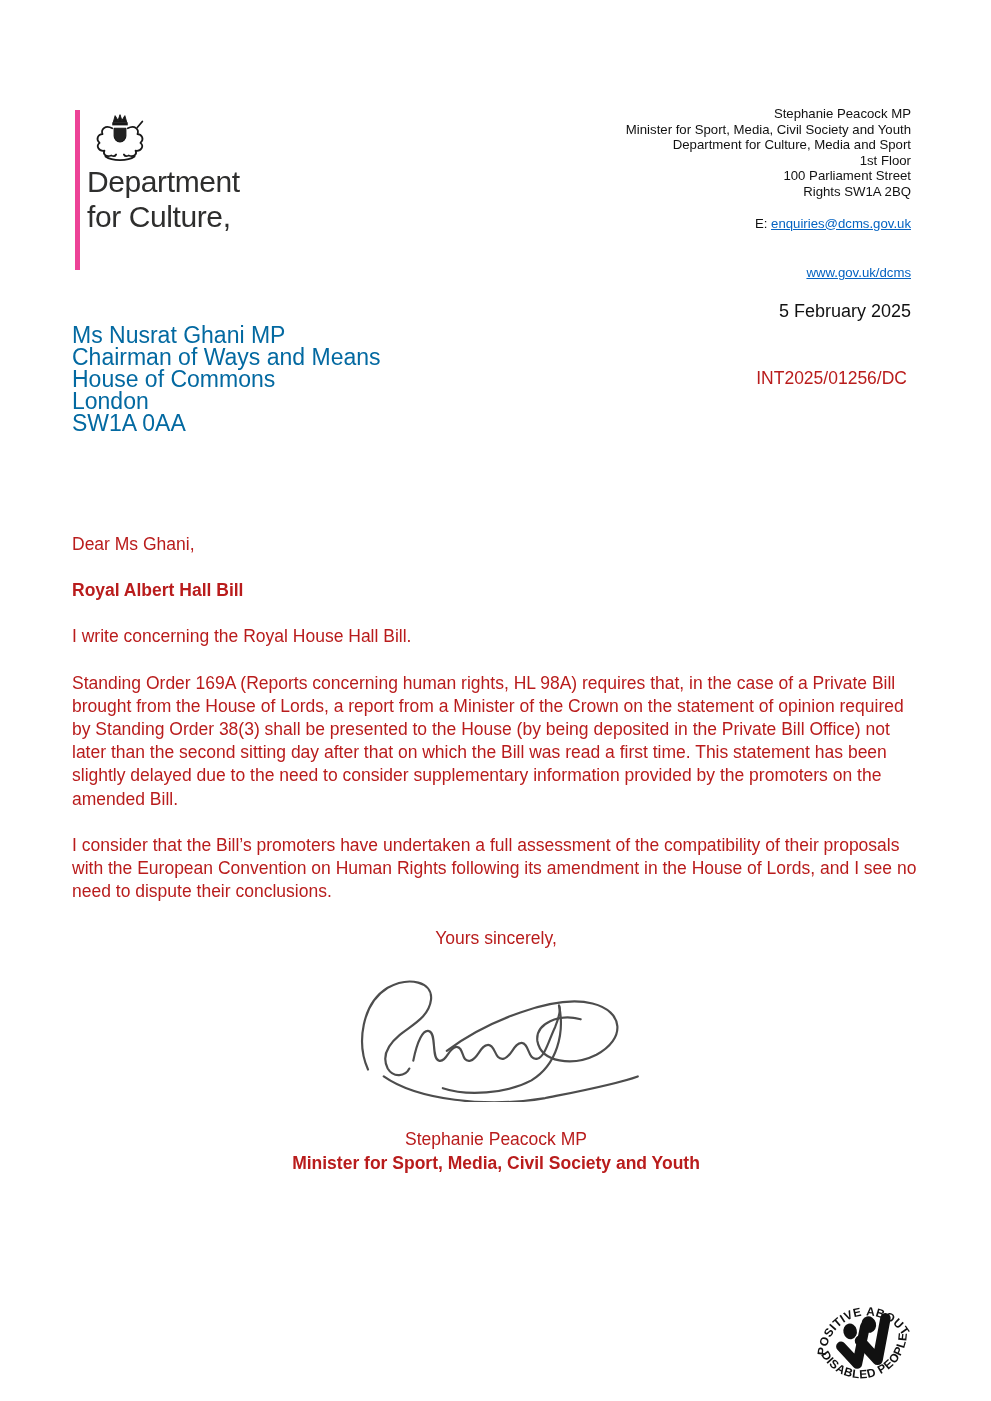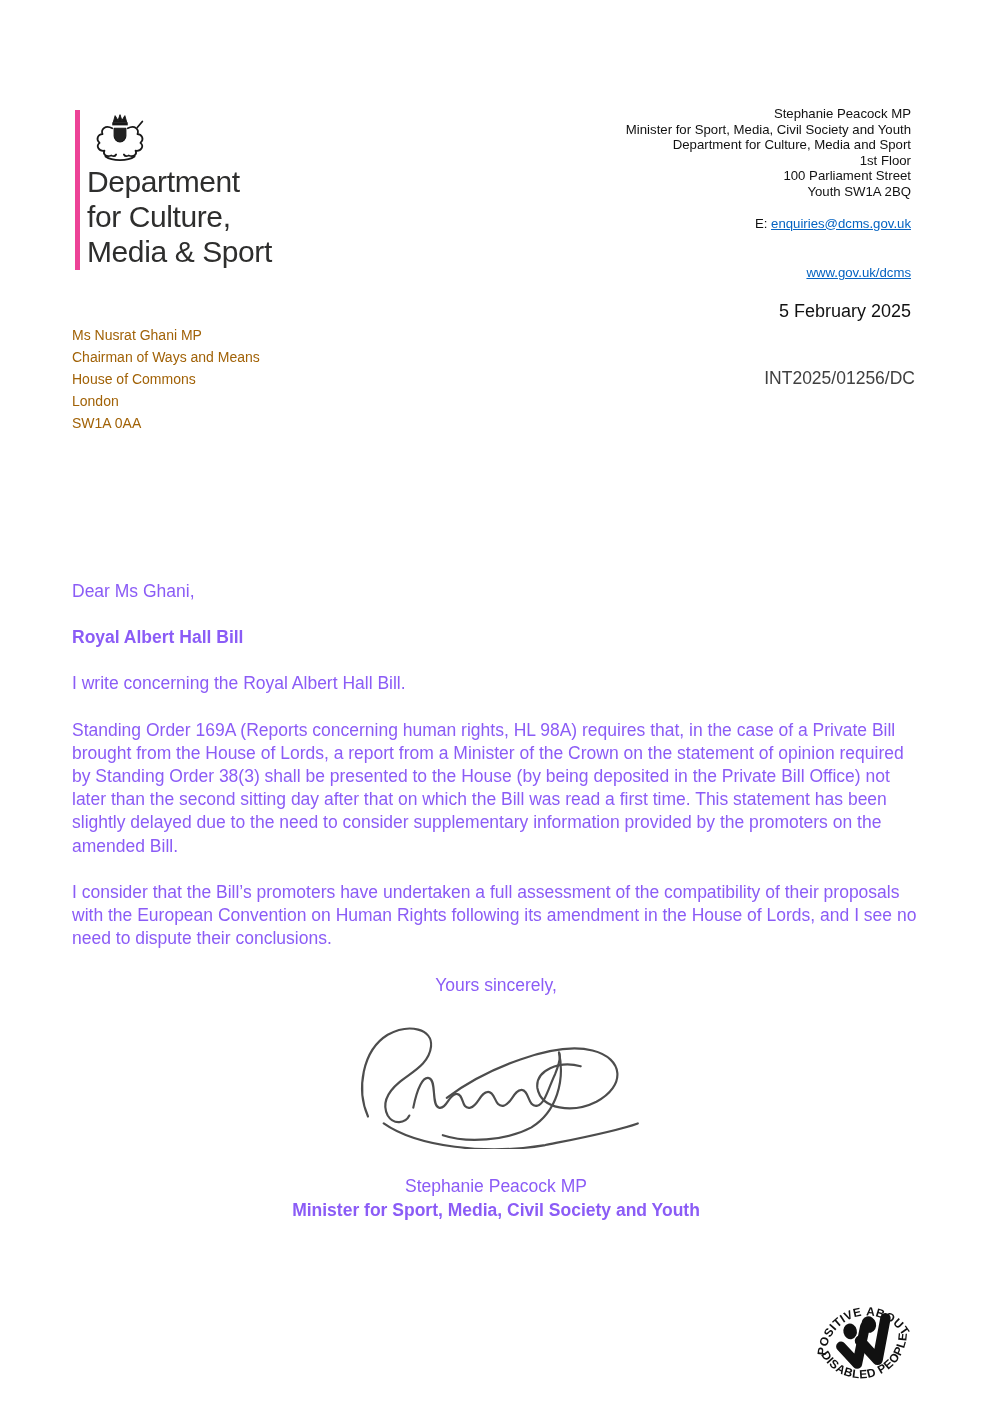--- a/index.html
+++ b/index.html
@@ -49,42 +49,42 @@
   a.doc-link { color: #0563C1; text-decoration: underline; }
 
   .date-line {
     position: absolute;
     top: 301px; right: 80px;
     font-size: 18px;
     color: #111;
   }
   .reference-line {
     position: absolute;
-    top: 368px; right: 76px;
+    top: 368px; right: 84px;
     font-size: 17.5px;
-    color: #404040;
+    color: #b91c1c;
   }
 
   
   .recipient-block {
     position: absolute;
     left: 72px; top: 324px;
-    font-size: 14px;
+    font-size: 23px;
     line-height: 22px;
-    color: #a16207;
+    color: #0369a1;
   }
 
   
   .letter-body {
     position: absolute;
-    left: 72px; top: 580px;
+    left: 72px; top: 533px;
     width: 848px;
     font-size: 17.5px;
     line-height: 23.2px;
-    color: #8b5cf6;
+    color: #b91c1c;
   }
   .letter-body p { margin-bottom: 23px; }
   .subject { font-weight: bold; margin-bottom: 23px; }
   .closing { text-align: center; margin-bottom: 0; margin-top: 24px; }
   .signature-wrap { text-align: center; }
   .signature-wrap svg { display: block; margin: 8px auto 0 auto; }
   .sig-name { text-align: center; margin-top: 26px; }
   .sig-title { text-align: center; font-weight: bold; margin-top: 1px; }
 
   
@@ -114,30 +114,29 @@
       <path d="M43 16 C50 12 55 17 53 22 C58 22 60 28 56 31 C60 34 57 40 51 39 C53 43 49 46 44 44 C42 45 40 45 39 43"></path>
       <path d="M53 15 L58 9"></path>
 
       <path d="M20 45 C27 50 43 50 50 45"></path>
     </svg>
   </div>
 
   <div class="wordmark">
     <div>Department</div>
     <div>for Culture,</div>
-    <div>Media &amp; Sport</div>
   </div>
 
   <div class="sender-block">
     <div>Stephanie Peacock MP</div>
     <div>Minister for Sport, Media, Civil Society and Youth</div>
     <div>Department for Culture, Media and Sport</div>
     <div>1st Floor</div>
     <div>100 Parliament Street</div>
-    <div>Youth SW1A 2BQ</div>
+    <div>Rights SW1A 2BQ</div>
     <div class="sender-contact">
       <span>E: </span><a href="#" class="doc-link">enquiries@dcms.gov.uk</a>
     </div>
     <div class="sender-web">
       <a href="#" class="doc-link">www.gov.uk/dcms</a>
     </div>
   </div>
 
   <div class="date-line">5 February 2025</div>
   <div class="reference-line">INT2025/01256/DC</div>
@@ -146,21 +145,21 @@
     <div>Ms Nusrat Ghani MP</div>
     <div>Chairman of Ways and Means</div>
     <div>House of Commons</div>
     <div>London</div>
     <div>SW1A 0AA</div>
   </div>
 
   <div class="letter-body">
     <p>Dear Ms Ghani,</p>
     <p class="subject">Royal Albert Hall Bill</p>
-    <p>I write concerning the Royal Albert Hall Bill.</p>
+    <p>I write concerning the Royal House Hall Bill.</p>
     <p>Standing Order 169A (Reports concerning human rights, HL 98A) requires that, in the case of a Private Bill brought from the House of Lords, a report from a Minister of the Crown on the statement of opinion required by Standing Order 38(3) shall be presented to the House (by being deposited in the Private Bill Office) not later than the second sitting day after that on which the Bill was read a first time. This statement has been slightly delayed due to the need to consider supplementary information provided by the promoters on the amended Bill.</p>
     <p>I consider that the Bill’s promoters have undertaken a full assessment of the compatibility of their proposals with the European Convention on Human Rights following its amendment in the House of Lords, and I see no need to dispute their conclusions.</p>
     <p class="closing">Yours sincerely,</p>
 
     <div class="signature-wrap">
       <svg width="300" height="128" viewBox="0 0 300 130" fill="none" stroke="#4d4d4d" stroke-width="2.2" stroke-linecap="round">
         <path d="M 20 97 C 8 70 14 30 40 14 C 62 2 86 8 84 26 C 82 44 64 52 52 62 C 40 72 34 84 40 96 C 46 106 58 104 62 96"></path>
         <path d="M 66 88 C 70 68 76 56 82 58 C 90 60 84 86 92 88 C 100 90 102 74 110 74 C 118 74 114 90 124 88 C 132 86 134 72 142 72 C 150 72 148 88 158 86 C 166 84 168 70 176 70 C 184 70 182 88 192 86 C 200 84 204 66 210 54 C 214 44 216 36 214 32"></path>
         <path d="M 100 78 C 140 48 210 20 248 30 C 280 38 282 66 252 82 C 228 94 196 90 192 68 C 190 50 214 40 236 46"></path>
         <path d="M 214 32 C 220 60 212 92 186 108 C 160 122 120 124 96 116 M 36 104 C 70 128 140 136 200 126 C 240 118 272 112 294 104"></path>

